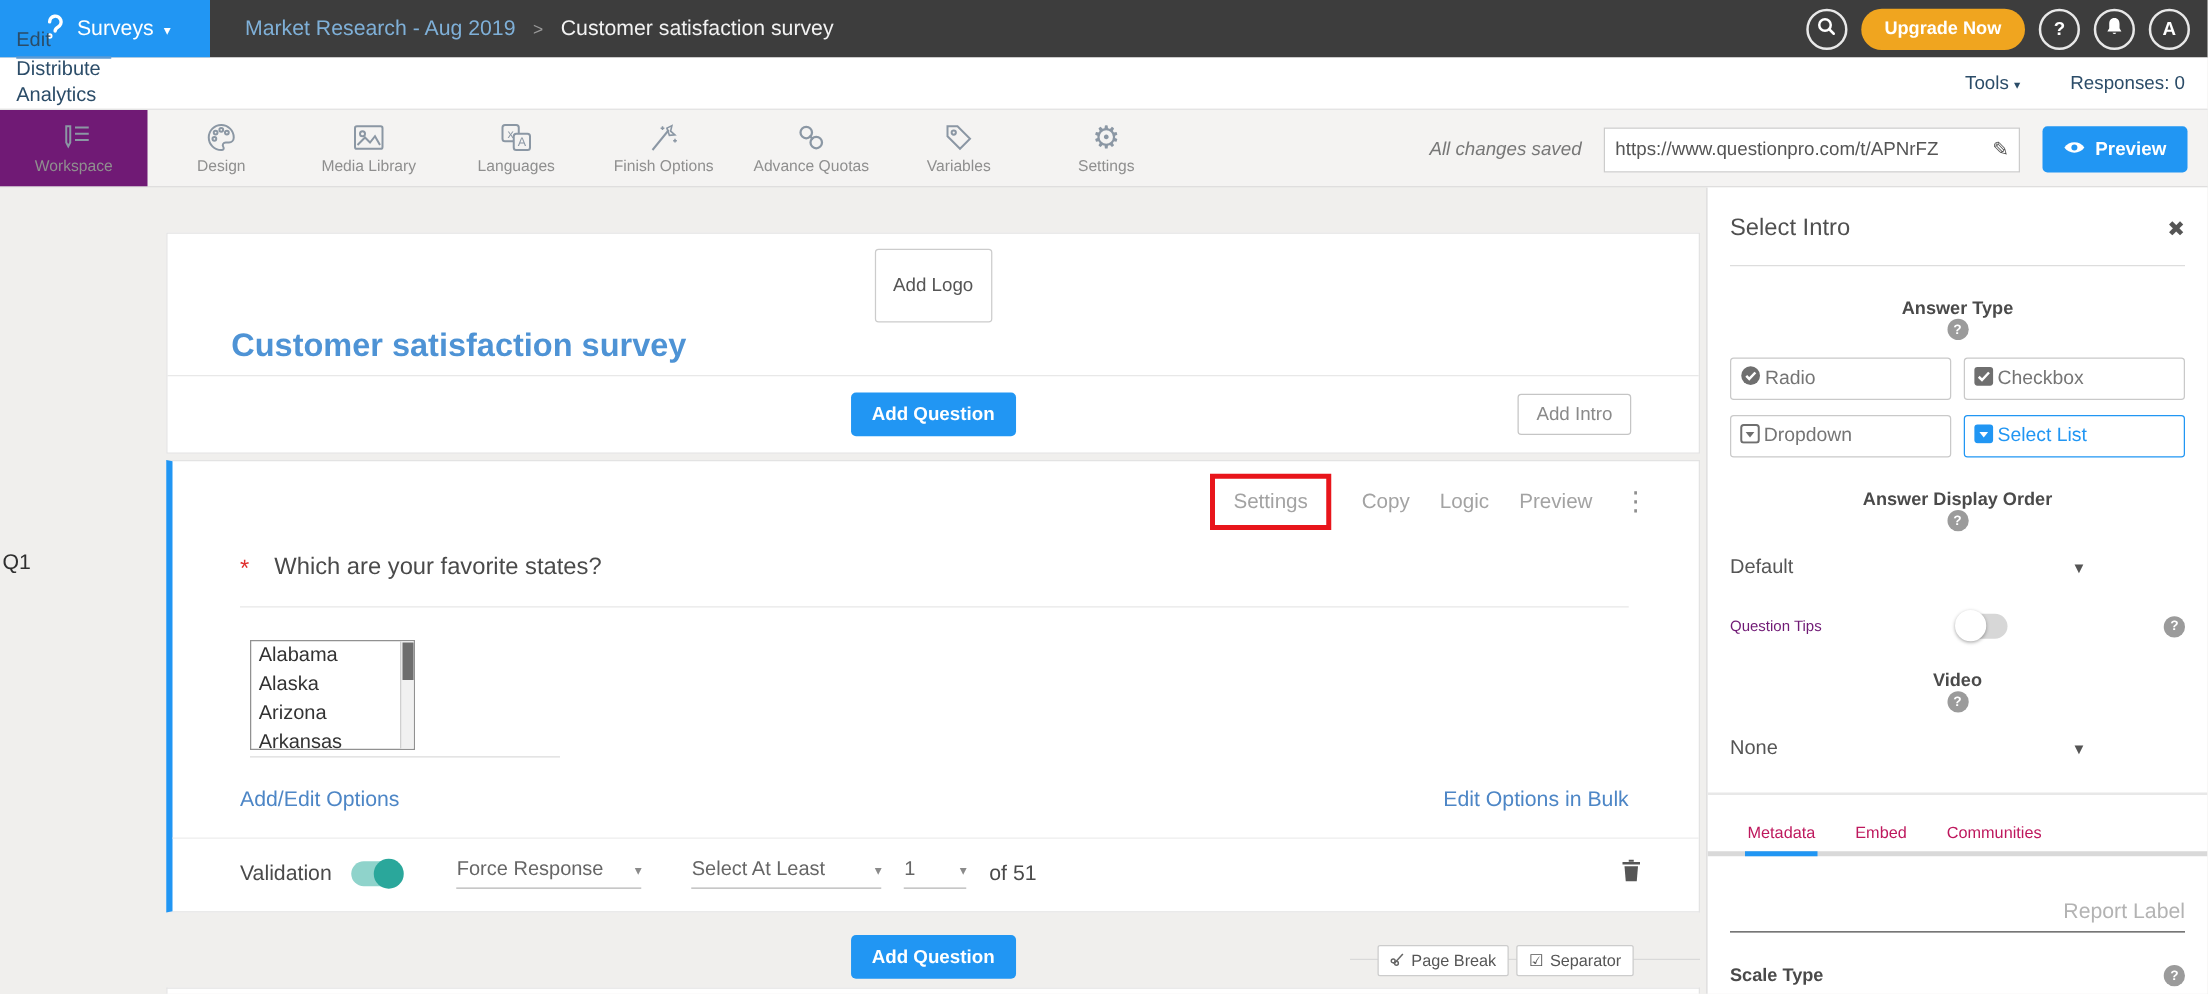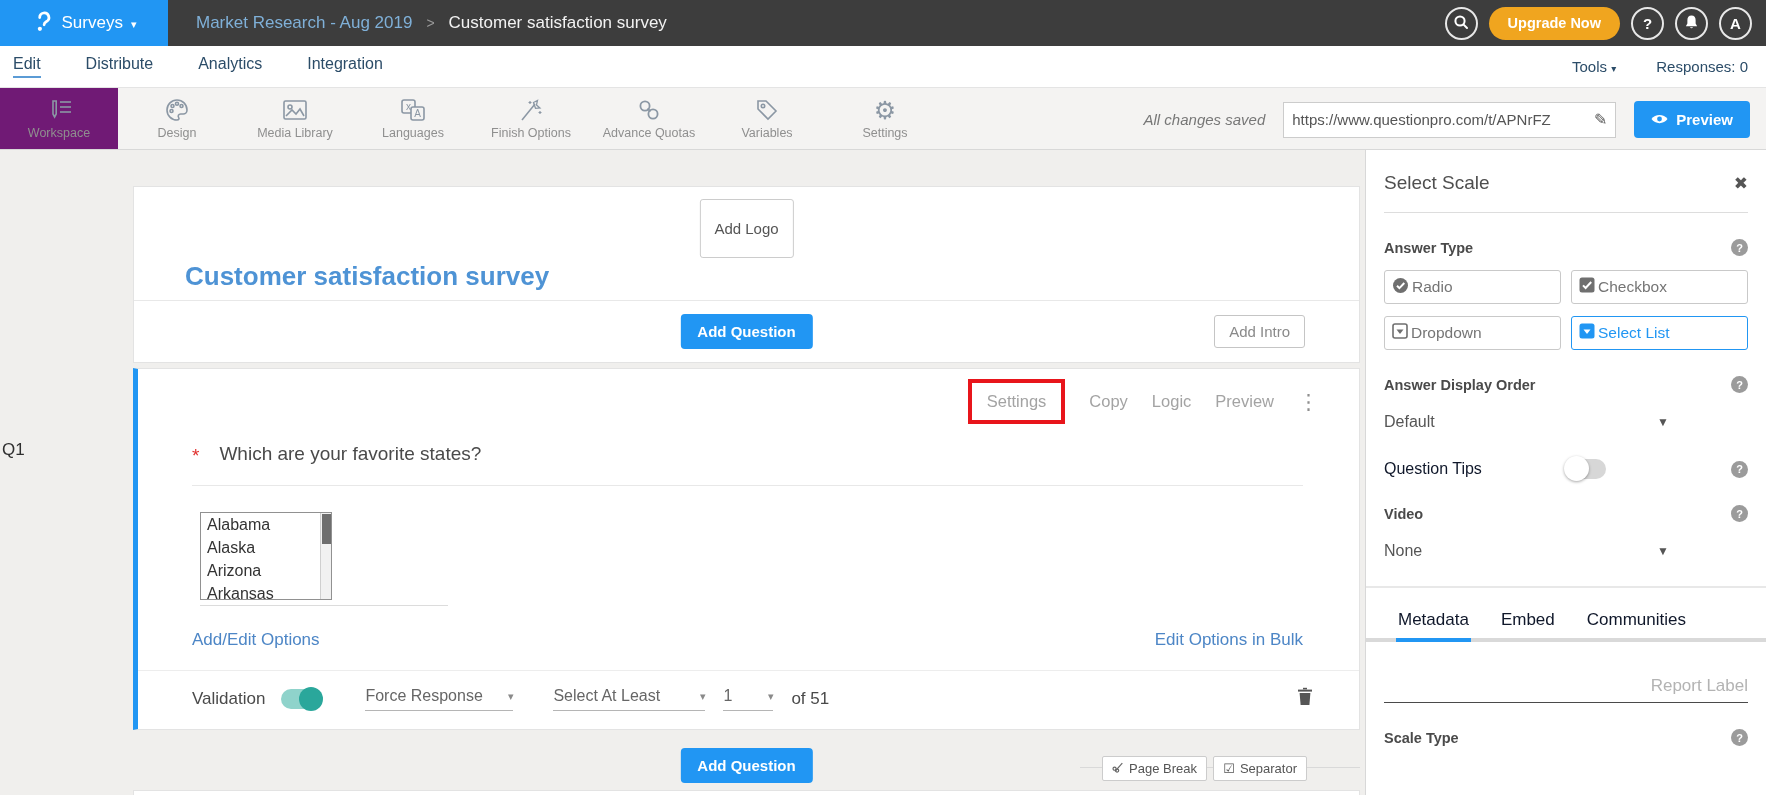--- a/index.html
+++ b/index.html
@@ -21,21 +21,21 @@
   .circle-btn { width:33px; height:33px; border:2px solid #e8e8e8; border-radius:50%;
     display:flex; align-items:center; justify-content:center; color:#fff; font-weight:bold;
     font-size:15px; cursor:pointer; background:transparent; }
   .upgrade { height:33px; border-radius:17px; background:#f0a51f; color:#fff;
     font-size:14.5px; font-weight:bold; display:flex; align-items:center;
     padding:0 19px; cursor:pointer; border:none; }
 
   
   .navrow { position:absolute; top:46px; left:0; width:1766px; height:41px; background:#fff;
     display:flex; align-items:center; }
-  .nav-tabs { display:flex; gap:45px; margin-left:13px; }
+  .nav-tabs { display:flex; margin-left:13px;flex-direction:column; }
   .nav-tab { font-size:16px; color:#2b4c68; cursor:pointer; padding-bottom:3px; }
   .nav-tab.active { border-bottom:2px solid #5b9bd5; }
   .nav-right { margin-left:auto; margin-right:18px; display:flex; gap:40px; align-items:center; }
   .nav-right .item { font-size:15px; color:#2b4c68; cursor:pointer; }
   .nav-right .caret { font-size:10px; }
 
   
   .toolbar { position:absolute; top:87px; left:0; width:1766px; height:63px; background:#f4f3f2;
     border-top:1px solid #e4e4e4; border-bottom:1px solid #d8d8d8; display:flex; align-items:stretch; }
   .tool-item { width:118px; display:flex; flex-direction:column; align-items:center;
@@ -122,39 +122,39 @@
   .next-card { position:absolute; top:640px; left:133px; width:1227px; height:5px;
     background:#fff; border:1px solid #e3e3e3; border-bottom:none; }
 
   
   .sidebar { position:absolute; top:0; left:1365px; width:401px; height:645px; background:#fff;
     border-left:1px solid #d8d8d8; padding:0 18px; overflow:hidden; }
   .sb-head { padding-top:22px; display:flex; justify-content:space-between; align-items:center; }
   .sb-title { font-size:19px; color:#4f4f4f; }
   .sb-close { color:#555; font-size:17px; cursor:pointer; }
   .sb-divider { margin-top:18px; border-bottom:1px solid #ddd; }
-  .sb-label-row { margin-top:26px; display:flex; justify-content:space-between; align-items:center; }
+  .sb-label-row { margin-top:26px; display:flex; justify-content:space-between; align-items:center;flex-direction:column; }
   .sb-label { font-size:14.5px; font-weight:bold; color:#4a4a4a; }
   .help { width:17px; height:17px; border-radius:50%; background:#9b9b9b; color:#fff;
     font-size:11px; font-weight:bold; display:flex; align-items:center; justify-content:center; cursor:pointer; }
   .atype-grid { margin-top:14px; display:grid; grid-template-columns:1fr 1fr; gap:12px 10px; }
   .atype-btn { height:34px; border:1px solid #c9c9c9; border-radius:3px; background:#fff;
     display:flex; align-items:center; padding-left:7px; gap:3px; font-size:15.5px; color:#757575; cursor:pointer; }
   .atype-btn.selected { border:1.5px solid #2196f3; color:#2196f3; }
   .sb-value-row { margin-top:20px; width:285px; display:flex; justify-content:space-between;
     align-items:center; cursor:pointer; }
   .sb-value { font-size:16px; color:#555; }
   .sb-caret { color:#555; font-size:12px; }
   .tips-row { margin-top:28px; display:flex; align-items:center; }
-  .tips-label { font-size:16px; color:#0f172a; width:182px; }
+  .tips-label { font-size:12px; color:#701a75; width:182px; }
   .tips-row .help { margin-left:auto; }
   .sb-bleed-divider { margin:26px -18px 0; border-top:2px solid #e8e8e8; }
   .sb-tabs { margin:0 -18px; padding-left:30px; display:flex; gap:28px;
     border-bottom:4px solid #d9d9d9; margin-top:14px; }
-  .sb-tab { font-size:17px; color:#0f172a; padding:8px 2px; cursor:pointer; }
+  .sb-tab { font-size:13px; color:#be185d; padding:8px 2px; cursor:pointer; }
   .sb-tab.active { border-bottom:4px solid #2196f3; margin-bottom:-4px; }
   .report-input { margin-top:28px; width:100%; border:none; border-bottom:1px solid #4a4a4a;
     font-size:17px; color:#444; padding:6px 0; outline:none; background:transparent;
     font-family:"Liberation Sans", sans-serif;text-align:right; }
   .report-input::placeholder { color:#b3b3b3; }
   .scale-row { margin-top:26px; display:flex; justify-content:space-between; align-items:center; }
 </style>
 </head>
 <body>
 
@@ -404,21 +404,21 @@
     </button>
     <button class="mini-btn mini-separator">
       <span style="font-size:13px; color:#555;">☑</span>
       <span>Separator</span>
     </button>
   </div>
   <div class="next-card"></div>
 
   <aside class="sidebar">
     <div class="sb-head">
-      <span class="sb-title">Select Scale</span>
+      <span class="sb-title">Select Intro</span>
       <span class="sb-close">✖</span>
     </div>
     <div class="sb-divider"></div>
 
     <div class="sb-label-row">
       <span class="sb-label">Answer Type</span>
       <span class="help">?</span>
     </div>
     <div class="atype-grid">
       <button class="atype-btn">

